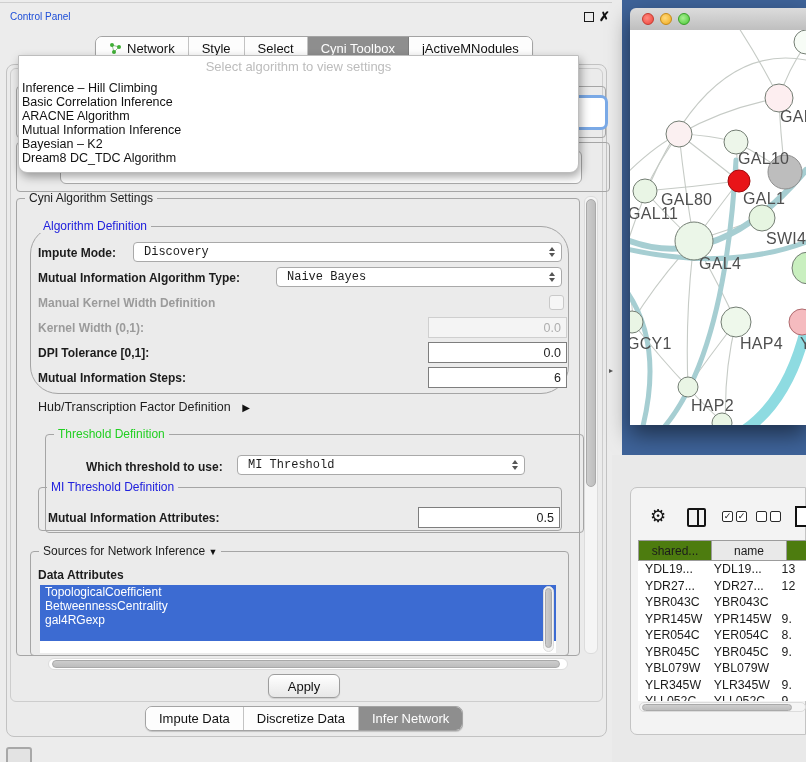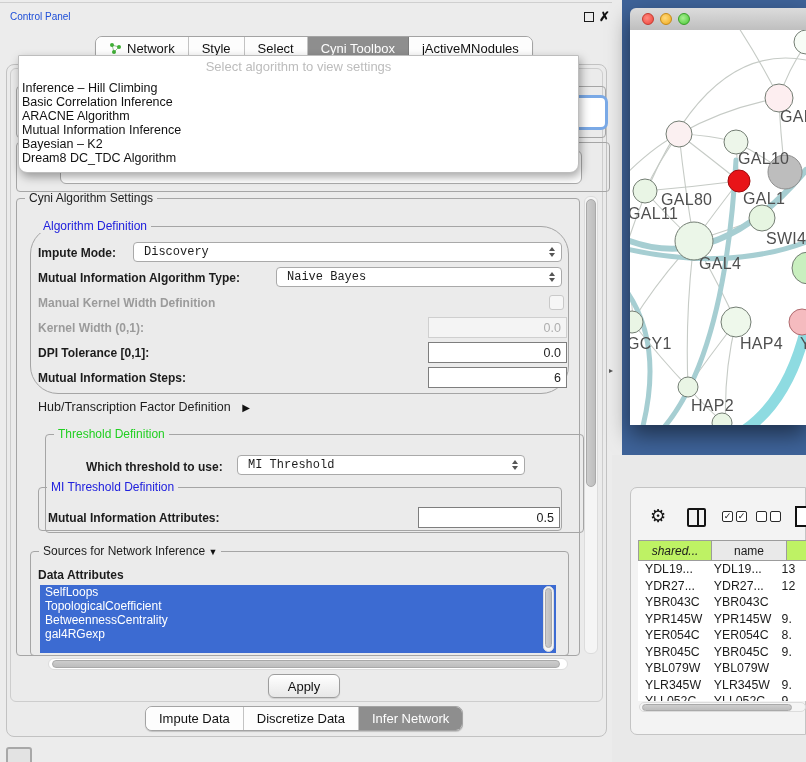--- a/index.html
+++ b/index.html
@@ -79,21 +79,21 @@
   .icon-gear{position:absolute;font-size:18px;color:#141414;line-height:18px;}
   .icon-cols{position:absolute;width:15px;height:15px;border:2px solid #141414;border-radius:2px;}
   .icon-cols i{position:absolute;left:50%;top:0;width:2px;height:100%;background:#141414;}
   .cb{position:absolute;width:9px;height:9px;border:1.5px solid #2a2a2a;border-radius:2px;
     font-size:9px;line-height:9px;text-align:center;color:#111;background:#fff;}
   .icon-file{position:absolute;width:14px;height:17px;border:2px solid #111;background:#fff;}
   .tbl-head{position:absolute;display:flex;height:21px;font-size:12px;}
   .th{display:flex;align-items:center;justify-content:center;border-top:1px solid #9c9c9c;
     border-bottom:1px solid #9c9c9c;border-right:1px solid #9c9c9c;box-sizing:border-box;white-space:nowrap;overflow:hidden;}
   .th:first-child{border-left:1px solid #9c9c9c;}
-  .th.blue{background:#bef264;font-style:italic;}
+  .th.blue{background:#4d7c0f;}
   .th.gray{background:#e9e9e9;}
   .tbl-body{position:absolute;background:#fff;overflow:hidden;font-size:12.3px;}
   .tr{display:flex;height:16.5px;line-height:16.5px;white-space:nowrap;}
   .td{overflow:hidden;}
 </style>
 </head>
 <body>
 
 <div id="screen">
 
@@ -212,21 +212,20 @@
 
   <div class="grp" style="left:30px;top:551px;width:537px;height:103px;">
     <span class="legend">
       <span>Sources for Network Inference</span>
       <span class="tri" style="font-size:9px;">▼</span>
     </span>
   </div>
   <div class="lbl" style="left:38px;top:568px;">Data Attributes</div>
 
   <div class="attr-list">
-    <div class="attr-row">SelfLoops</div>
     <div class="attr-row">TopologicalCoefficient</div>
     <div class="attr-row">BetweennessCentrality</div>
     <div class="attr-row">gal4RGexp</div>
     <div class="attr-row"></div>
   </div>
   <div class="sb-track" style="left:543px;top:586px;width:11px;height:66px;">
     <div class="sb-thumb" style="left:1px;top:1px;width:7px;height:60px;"></div>
   </div>
 
   <div class="sb-track" style="left:48px;top:658px;width:520px;height:12px;background:#fff;">

